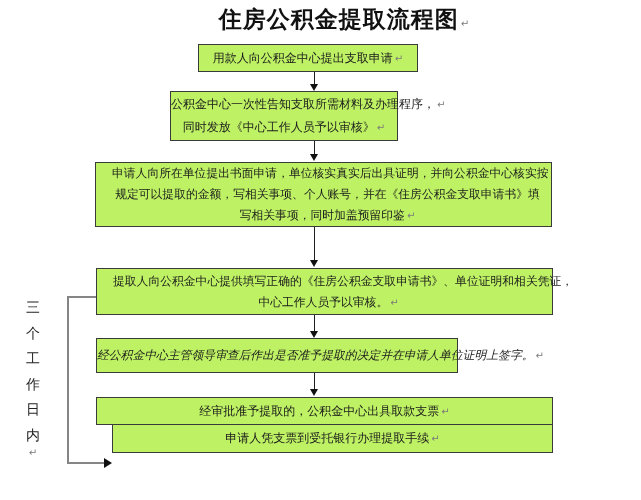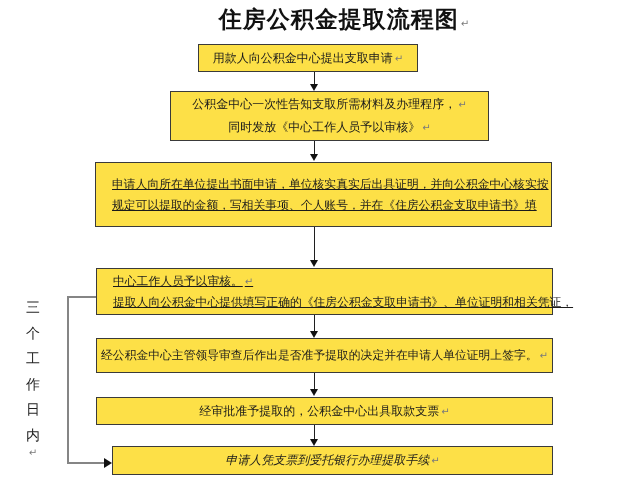--- a/index.html
+++ b/index.html
@@ -28,38 +28,38 @@
   .rmark {
     font-size: 10px;
     color: #7a7a7a;
     margin-left: 2px;
     font-weight: normal;
     vertical-align: baseline;
   }
   .box {
     position: absolute;
     border: 1px solid #3a3a3a;
-    background: #fde047;
+    background: #bef264;
     font-size: 12px;
     color: #1b1b1b;
     display: flex;
     flex-direction: column;
     justify-content: center;
     line-height: 20px;
   }
   .line { display: block; white-space: nowrap; }
   .center .line { text-align: center; }
-  .leftpad .line { text-align: left; padding-left: 16px; padding-right: 8px; text-decoration: underline; }
+  .leftpad .line { text-align: center; padding-left: 16px; padding-right: 8px; }
   .b1 { left: 198px; top: 44px;  width: 220px; height: 28px; }
-  .b2 { left: 170px; top: 91px;  width: 319px; height: 50px; line-height: 23px; }
+  .b2 { left: 170px; top: 91px;  width: 228px; height: 50px; line-height: 23px; }
   .b3 { left: 95px;  top: 162px; width: 457px; height: 65px; line-height: 21px; font-size: 11.8px; }
   .b4 { left: 96px;  top: 268px; width: 457px; height: 47px; line-height: 21px; font-size: 11.8px; }
-  .b5 { left: 96px;  top: 338px; width: 457px; height: 35px; font-size: 11.8px; }
+  .b5 { left: 96px;  top: 338px; width: 362px; height: 35px; font-size: 11.8px; font-style: italic; }
   .b6 { left: 96px;  top: 397px; width: 457px; height: 28px; }
-  .b7 { left: 112px; top: 446px; width: 441px; height: 29px; font-style: italic; }
+  .b7 { left: 112px; top: 424px; width: 441px; height: 29px; }
   .vline {
     position: absolute;
     left: 314px;
     width: 1px;
     background: #1f1f1f;
   }
   .ah-down {
     position: absolute;
     left: 310px;
     width: 0; height: 0;
@@ -114,28 +114,29 @@
     <div class="line"><span>公积金中心一次性告知支取所需材料及办理程序，</span><span class="rmark">↵</span></div>
     <div class="line"><span>同时发放《中心工作人员予以审核》</span><span class="rmark">↵</span></div>
   </div>
 
   <div class="vline c2l"></div>
   <div class="ah-down c2a"></div>
 
   <div class="box b3 leftpad">
     <div class="line"><span>申请人向所在单位提出书面申请，单位核实真实后出具证明，并向公积金中心核实按</span></div>
     <div class="line"><span>规定可以提取的金额，写相关事项、个人账号，并在《住房公积金支取申请书》填</span></div>
+    <div class="line"><span>写相关事项，同时加盖预留印鉴</span><span class="rmark">↵</span></div>
   </div>
 
   <div class="vline c3l"></div>
   <div class="ah-down c3a"></div>
 
   <div class="box b4 leftpad">
+    <div class="line"><span>提取人向公积金中心提供填写正确的《住房公积金支取申请书》、单位证明和相关凭证，</span></div>
     <div class="line"><span>中心工作人员予以审核。</span><span class="rmark">↵</span></div>
-    <div class="line"><span>提取人向公积金中心提供填写正确的《住房公积金支取申请书》、单位证明和相关凭证，</span></div>
   </div>
 
   <div class="vline c4l"></div>
   <div class="ah-down c4a"></div>
 
   <div class="box b5 center">
     <div class="line"><span>经公积金中心主管领导审查后作出是否准予提取的决定并在申请人单位证明上签字。</span><span class="rmark">↵</span></div>
   </div>
 
   <div class="vline c5l"></div>

